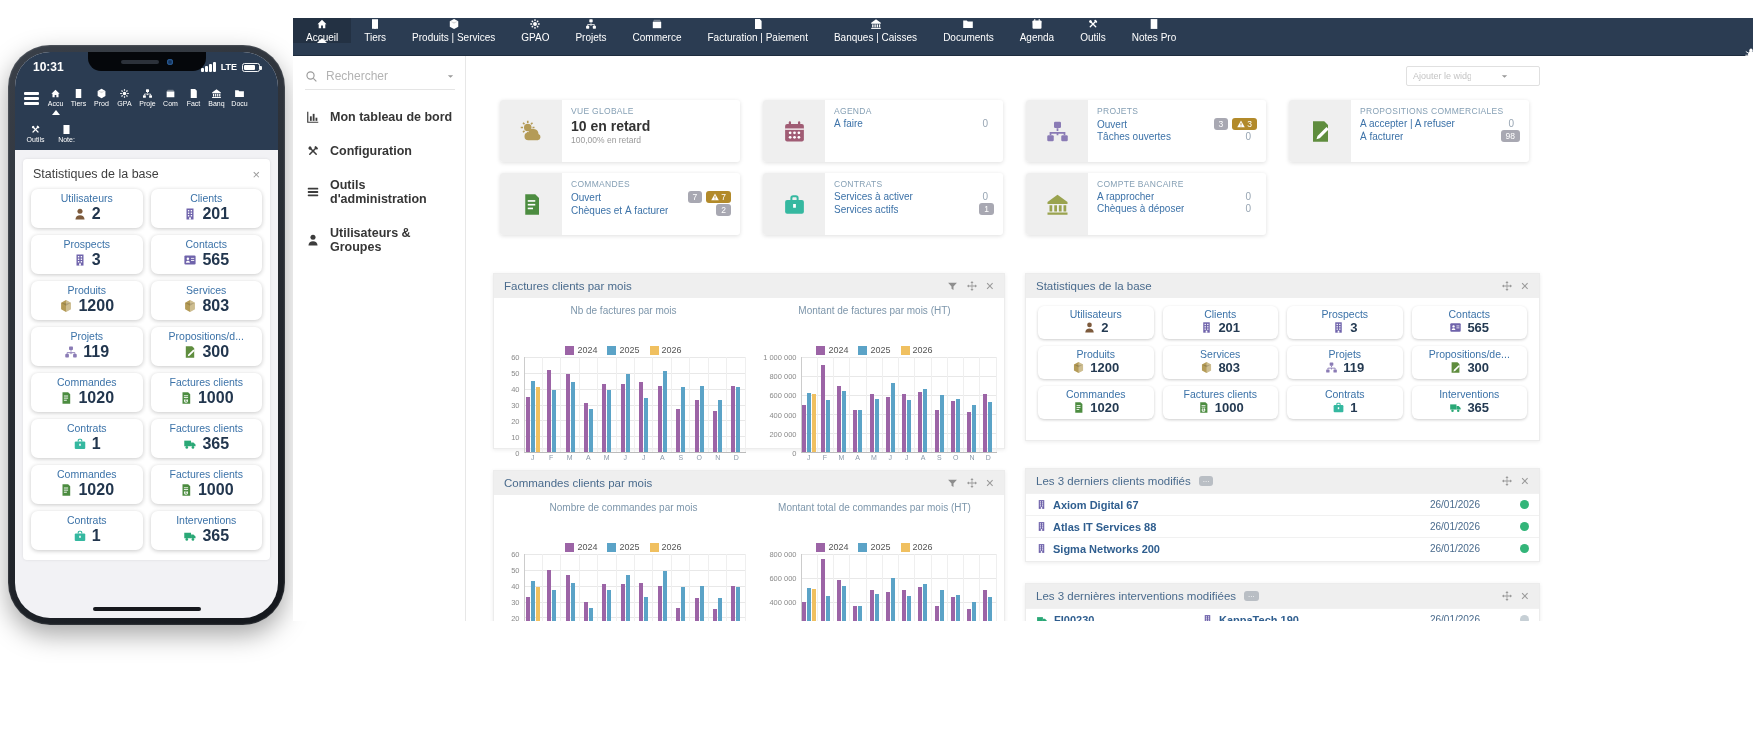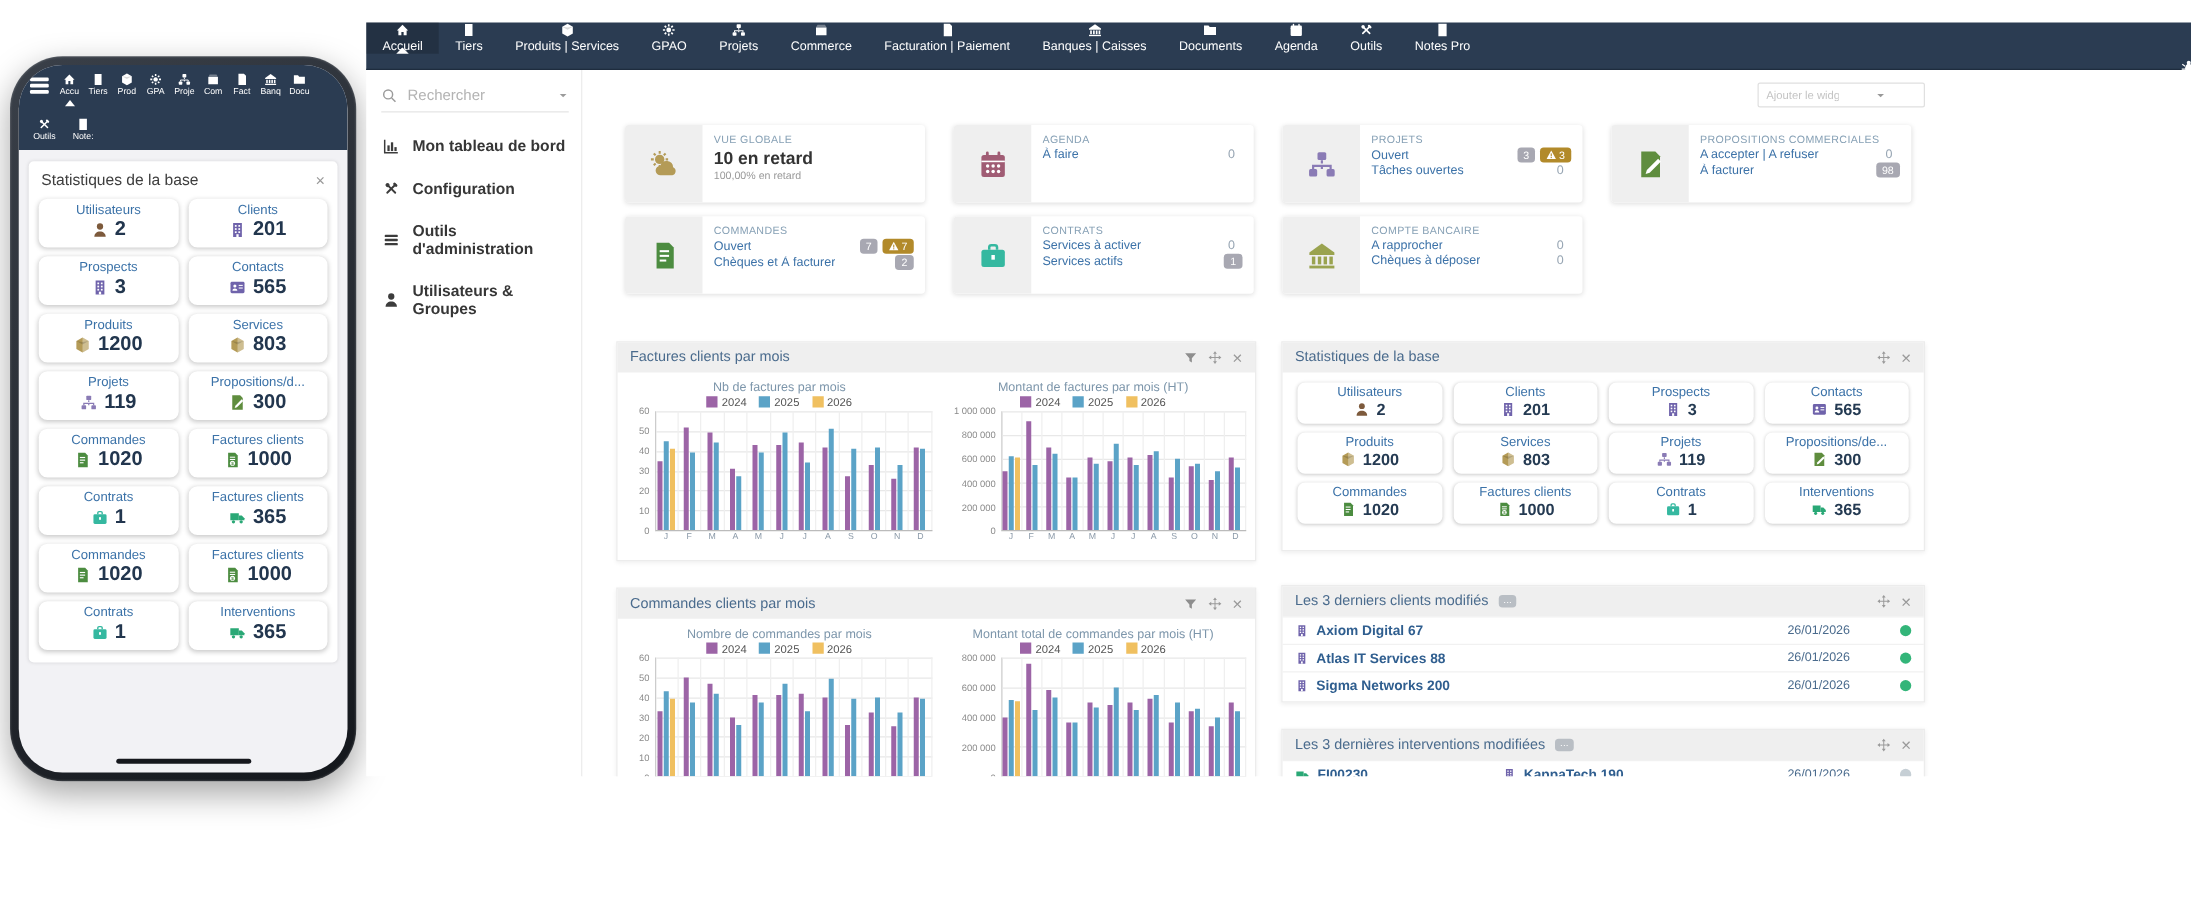--- a/index.html
+++ b/index.html
@@ -88,21 +88,21 @@
   .p-title { font-size:11.5px; color:#4a6b8d; }
   .p-more { background:#b9bec4; color:#fff; font-size:8px; border-radius:3px; padding:0 4px 3px; line-height:7px; cursor:pointer; }
   .p-sp { flex:1; }
   .p-ic { cursor:pointer; display:inline-flex; }
   .p-x { color:#9a9a9a; font-size:14px; line-height:1; }
 
   .charts { display:flex; justify-content:space-around; padding:5px 4px 0; }
   .chart { width:244px; }
   .c-title { text-align:center; font-size:10px; color:#7d96ab; margin:2px 0 1px; white-space:nowrap; overflow:hidden; }
   .c-legend { display:flex; justify-content:center; gap:10px; font-size:9px; color:#555; margin-bottom:2px; }
-  .c-legend .leg { display:inline-flex; align-items:flex-start; gap:3px; }
+  .c-legend .leg { display:inline-flex; align-items:flex-end; gap:3px;margin-top:28px; }
   .c-legend i { width:9px; height:9px; display:inline-block; }
   .c-plotwrap { display:flex; }
   .c-ylabels { position:relative; width:var(--ylw); height:96px; flex:none; }
   .ytick { position:absolute; right:4px; transform:translateY(-50%); font-size:7.5px; color:#8a8a8a; white-space:nowrap; }
   .c-plot { flex:1; position:relative; height:96px; border-left:1px solid #ccc; border-bottom:1px solid #bbb; display:flex; }
   .gl { position:absolute; left:0; right:0; height:1px; background:#e8e8e8; }
   .mgroup { flex:1; display:flex; align-items:flex-end; justify-content:center; gap:1px; border-right:1px solid #efefef; position:relative; z-index:1; }
   .bar { width:4px; display:block; }
   .c-xlabels { display:flex; font-size:7px; color:#8a99a8; margin-top:1px; }
   .c-xlabels span { flex:1; text-align:center; }
@@ -119,20 +119,39 @@
   .dot { width:9px; height:9px; border-radius:50%; flex:none; }
   .iv-ref { display:flex; align-items:center; gap:6px; width:160px; flex:none; }
   .iv-client { display:flex; align-items:center; gap:6px; flex:1; min-width:0; }
   .iv-client .cl-date, .iv-wrap .cl-date { margin-left:auto; }
 </style>
 </head>
 <body>
 
 <div class="phone">
   <div class="phone-screen">
+    <div class="ph-status">
+      <span class="ph-time">10:31</span>
+      <div class="ph-notch">
+          <span class="ph-speaker"></span>
+          <span class="ph-cam"></span>
+        </div>
+      <div class="ph-sr">
+        <span class="ph-signal">
+            <i></i>
+            <i></i>
+            <i></i>
+            <i></i>
+          </span>
+        <span class="ph-net">LTE</span>
+        <span class="ph-batt">
+            <i></i>
+          </span>
+      </div>
+    </div>
     <div class="ph-nav">
       <div class="ph-nav-row" id="ph-nav1">
         <span class="ph-burger">
             <i></i>
             <i></i>
             <i></i>
           </span>
       <span class="ph-nav-item">
             <span class="ic" style="color:#fff">
               <svg viewBox="0 0 20 20" width="11" height="11" fill="currentColor">

